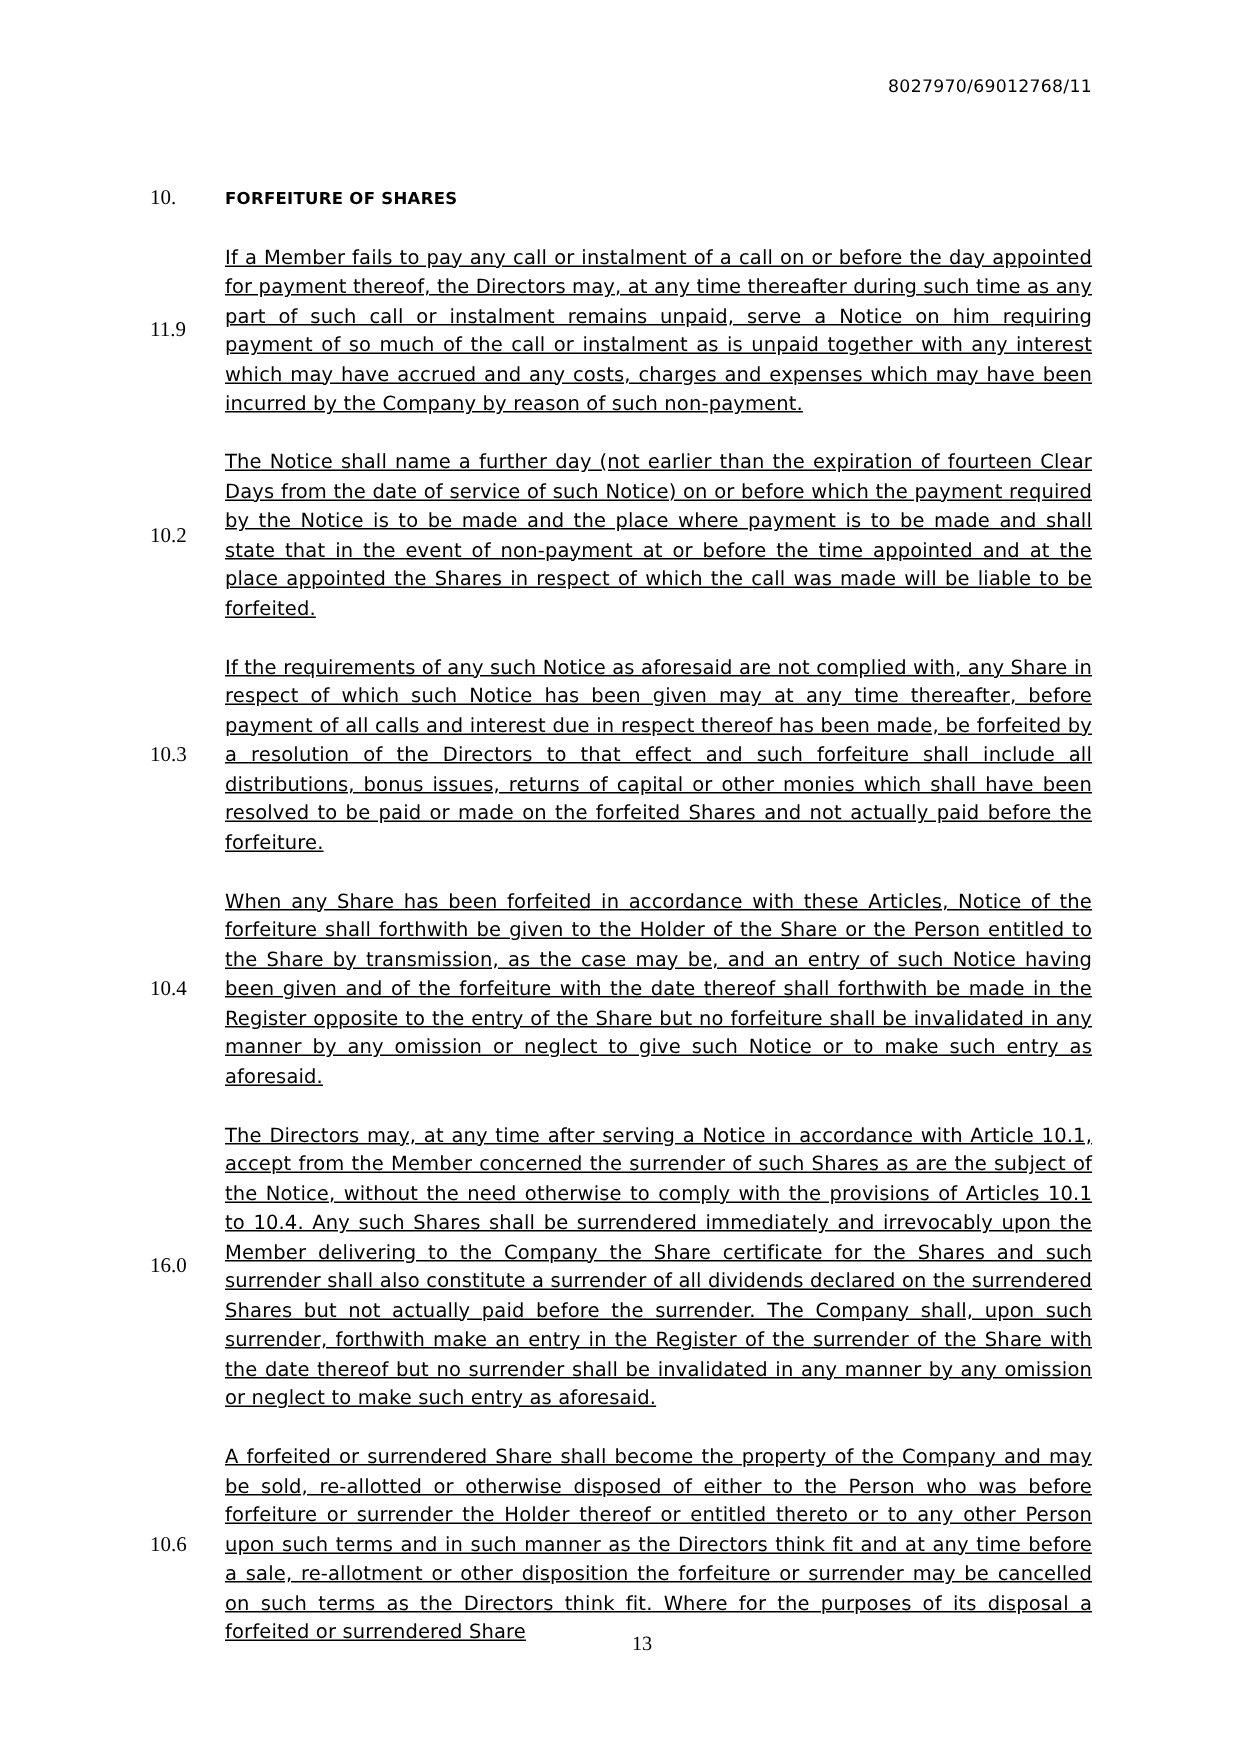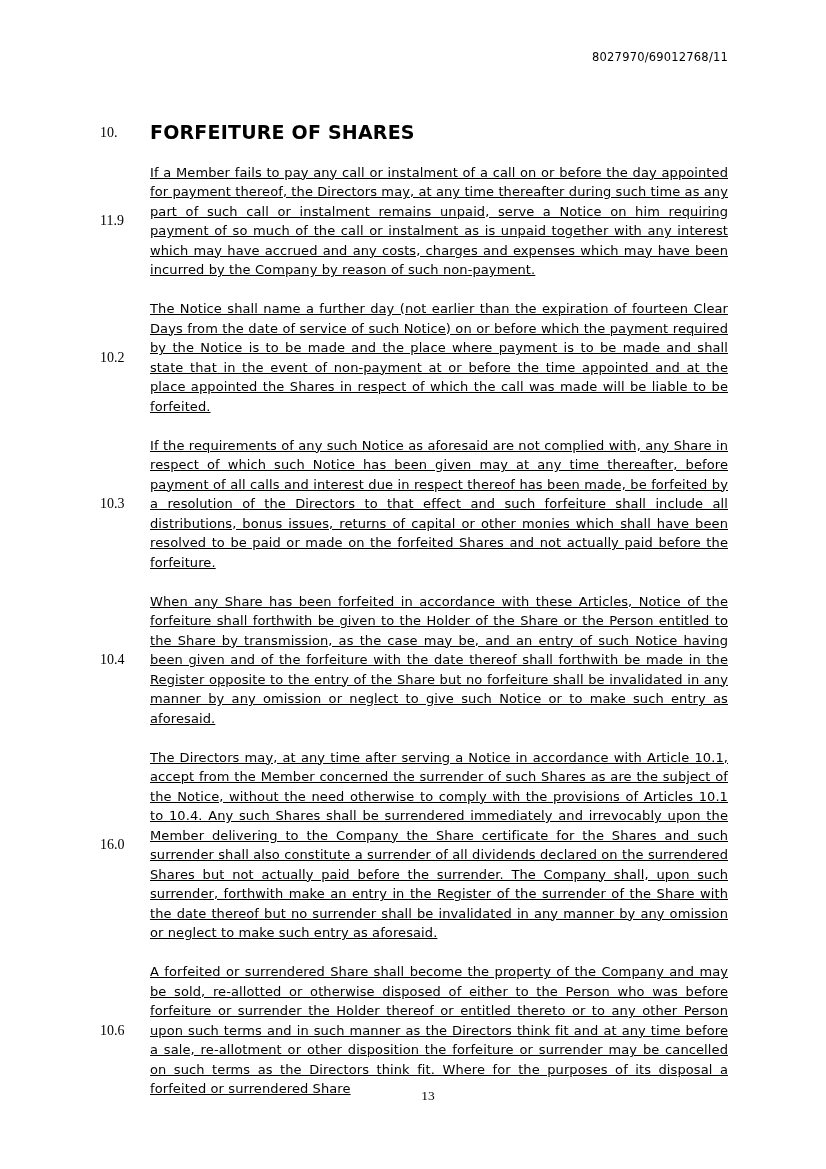--- a/index.html
+++ b/index.html
@@ -51,21 +51,21 @@
     font-family: "Liberation Serif", "DejaVu Serif", serif;
     font-size: 14px;
     line-height: 19.5px;
   }
 
   .heading-row { margin-bottom: 20px; }
 
   .section-title {
     flex: 1;
     font-weight: bold;
-    font-size: 19px;
+    font-size: 11px;
     line-height: 19.5px;
     letter-spacing: 0.2px;
   }
 
   .clause { margin-bottom: 19.5px; }
 
   .clause-text {
     flex: 1;
     font-size: 13px;
     line-height: 19.5px;

